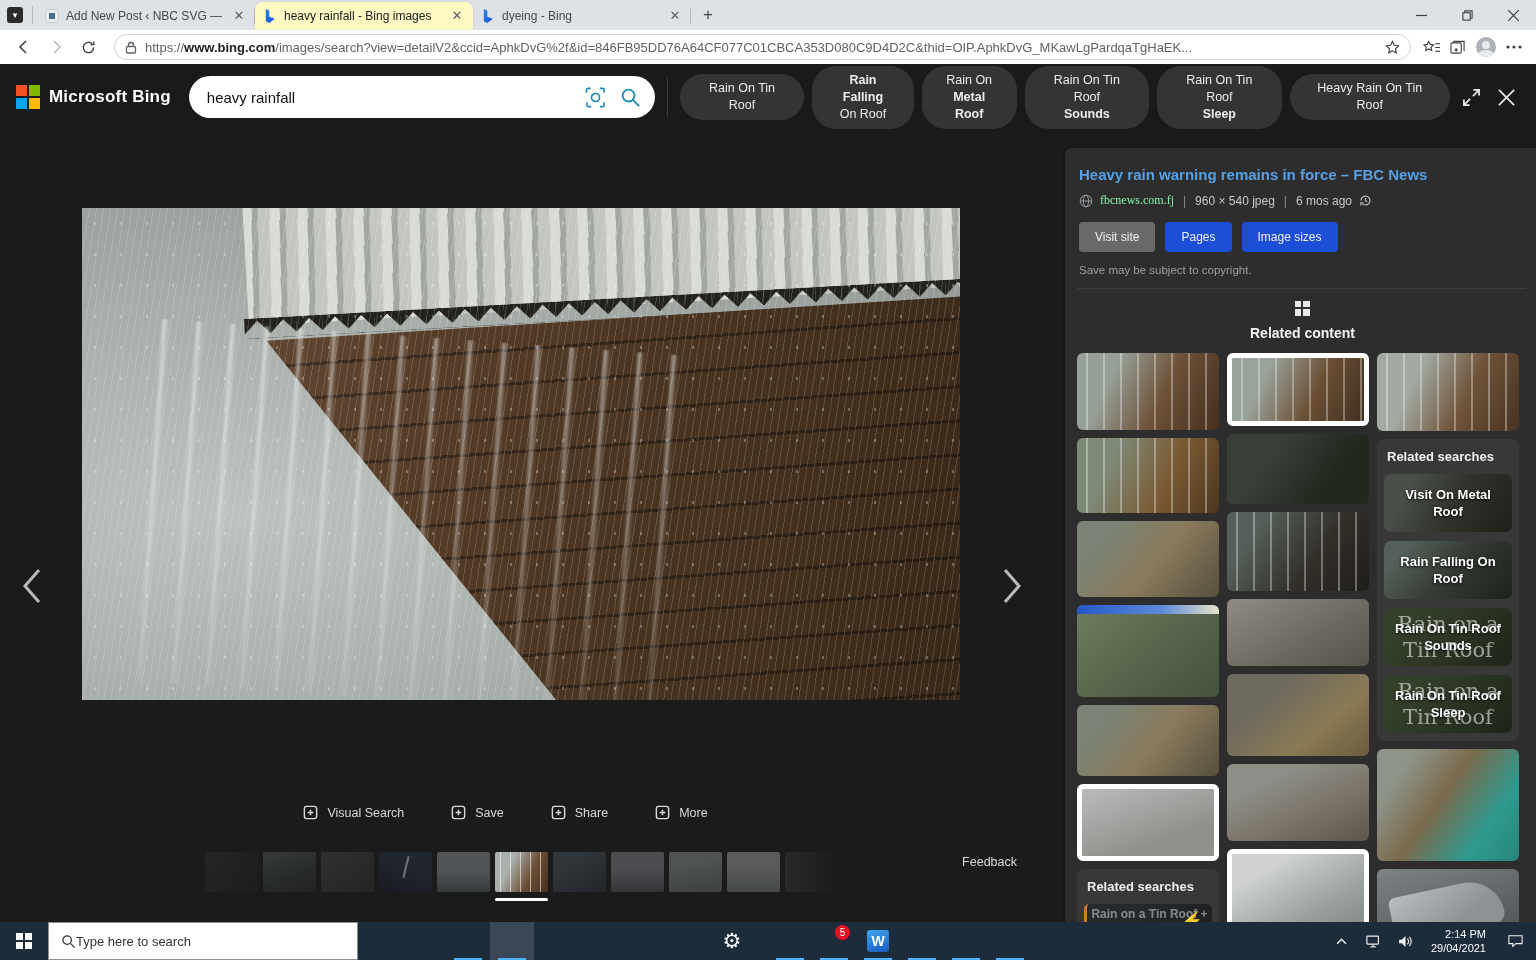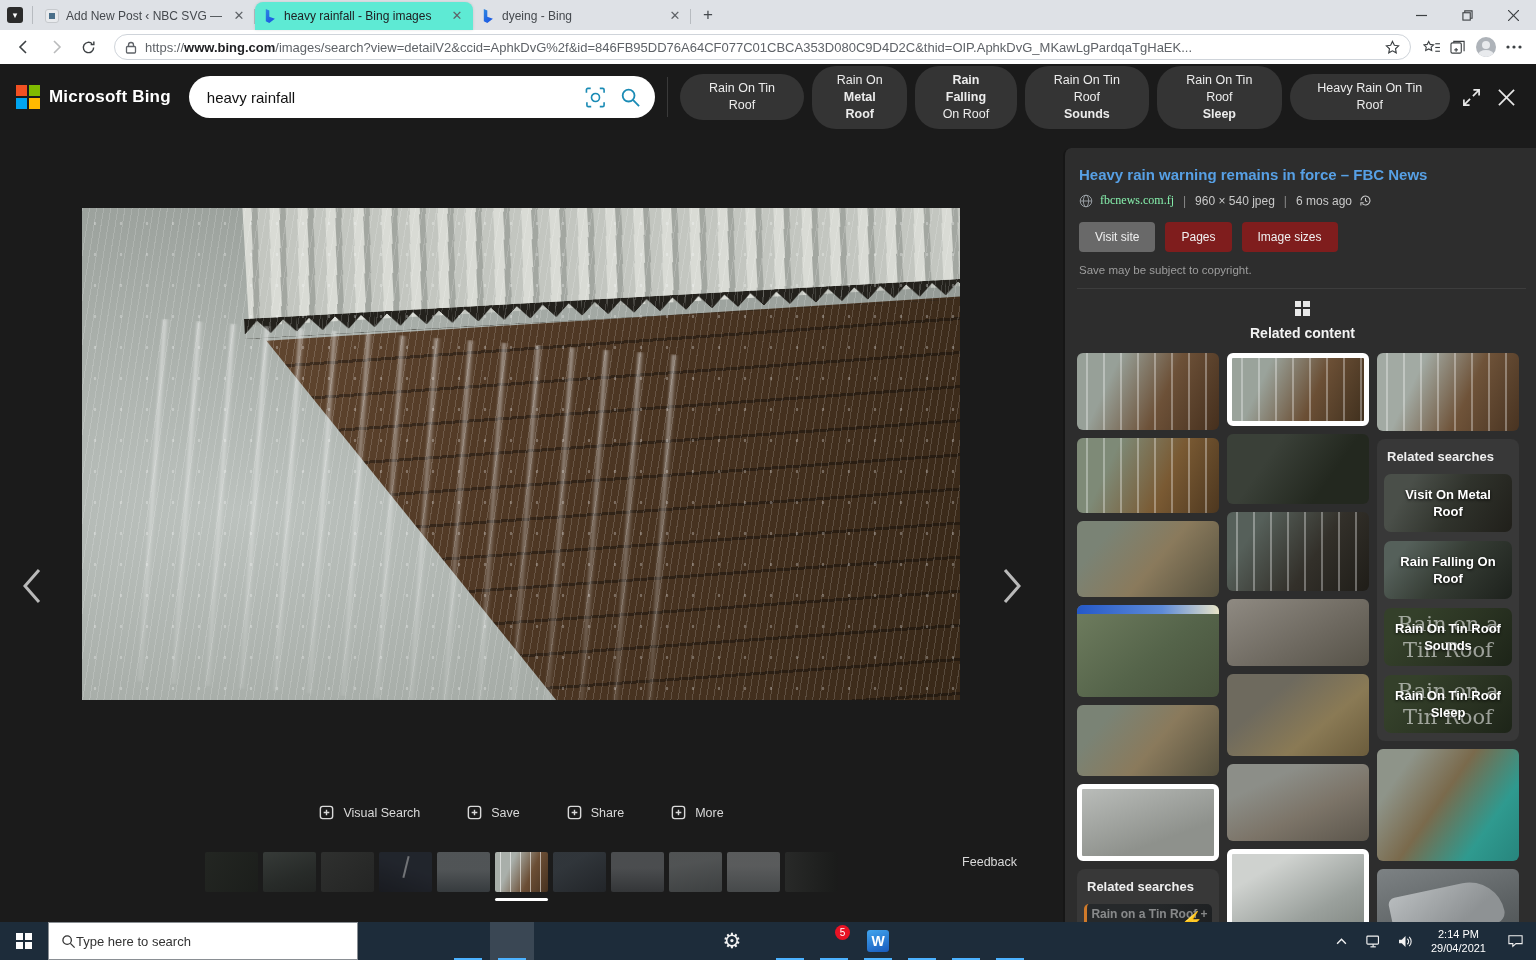--- a/index.html
+++ b/index.html
@@ -9,21 +9,21 @@
 
   
   .titlebar { height:30px; background:#dee1e6; display:flex; align-items:flex-end; }
   .ws-btn { width:30px; height:30px; display:flex; align-items:center; justify-content:center; }
   .ws-glyph { width:16px; height:16px; background:#2b2b2b; border-radius:3px; color:#fff;
     font-size:9px; display:flex; align-items:center; justify-content:center; }
   .ws-sep { width:1px; height:18px; background:#b7bbc0; margin:0 4px 6px 2px; align-self:flex-end; }
   .tabs { display:flex; align-items:flex-end; height:30px; flex:0 0 auto; }
   .tab { width:218px; height:28px; display:flex; align-items:center; gap:7px; padding:0 8px;
     font-size:12px; color:#45494e; border-radius:8px 8px 0 0; position:relative; }
-  .tab.active { background:#5eead4; color:#202124; box-shadow:0 0 3px rgba(0,0,0,.12); }
+  .tab.active { background:#fef9c3; color:#202124; box-shadow:0 0 3px rgba(0,0,0,.12); }
   .tab:not(.active)::after{ content:""; position:absolute; right:0; top:7px; height:15px; width:1px; background:#b7bbc0; }
   .tab-title { flex:1; white-space:nowrap; overflow:hidden; }
   .fav { width:14px; height:14px; border-radius:3px; flex:0 0 auto; }
   .fav.bing { background:linear-gradient(135deg,#2f8ee0,#174ae4); clip-path:polygon(20% 0,45% 10%,45% 55%,85% 70%,45% 100%,20% 88%); }
   .fav.wp { background:#e8eaed; border:1px solid #c6c9cd; position:relative; }
   .fav.wp::after{ content:""; position:absolute; inset:3px; background:#4a6f8a; }
   .tab-close { width:16px; height:16px; color:#5f6368; font-size:13px; line-height:15px; text-align:center; border-radius:3px; }
   .newtab { width:26px; height:26px; margin:0 0 2px 4px; font-size:17px; color:#45494e;
     display:flex; align-items:center; justify-content:center; border-radius:4px; }
   .win-controls { margin-left:auto; display:flex; height:30px; align-self:flex-start; }
@@ -84,21 +84,21 @@
   .hero .drops { position:absolute; inset:0;
     background-image:radial-gradient(rgba(255,255,255,.55) 1px,transparent 1.6px);
     background-size:26px 31px; opacity:.5; }
   .hero .rainlines { position:absolute; inset:0;
     background:repeating-linear-gradient(99deg,rgba(255,255,255,.28) 0 1px,transparent 1px 7px); opacity:.55; }
 
   .nav-chevron { position:absolute; top:432px; width:44px; height:48px; color:#b9b9b9;
     display:flex; align-items:center; justify-content:center; }
   .nav-chevron.left { left:10px; } .nav-chevron.right { left:990px; }
 
-  .action-bar { position:absolute; left:82px; top:674px; width:878px; display:flex; justify-content:center; gap:46px;
+  .action-bar { position:absolute; left:66px; top:674px; width:878px; display:flex; justify-content:center; gap:46px;
     color:#d9d9d9; font-size:12.5px; }
   .action { display:flex; align-items:center; gap:8px; }
 
   .filmstrip-row { position:absolute; left:82px; top:722px; width:878px; display:flex; justify-content:center; gap:5px; }
   .fthumb { width:53px; height:40px; border-radius:2px; opacity:.42; position:relative; background:#555; }
   .fthumb.selected { opacity:1; }
   .fthumb.selected::after { content:""; position:absolute; left:0; right:0; bottom:-9px; height:3px; background:#fff; border-radius:2px; }
   .feedback { position:absolute; right:46px; top:725px; color:#d9d9d9; font-size:12.5px; }
 
   
@@ -118,21 +118,21 @@
 
   
   .panel { flex:1; margin-top:18px; background:#2d2d2d; border-radius:8px 0 0 0; overflow:hidden;
     border-left:2px solid #161616; padding:14px 10px 0 12px; color:#e6e6e6; }
   .p-title { color:#57a0e5; font-size:15px; font-weight:bold; margin:4px 0 10px 2px; }
   .src-row { display:flex; align-items:center; gap:7px; font-size:12px; color:#c9c9c9; margin-left:2px; }
   .src-domain { color:#86efac;font-family:Liberation Serif, serif; }
   .src-div { color:#8a8a8a; margin:0 2px; }
   .p-buttons { display:flex; gap:10px; margin:14px 0 12px 2px; }
   .pbtn { border:none; border-radius:4px; padding:8px 16px; font-size:12px; color:#f0f0f0;
-    background:#7f1d1d; font-family:"Liberation Sans",sans-serif; }
+    background:#1d4ed8; font-family:"Liberation Sans",sans-serif; }
   .pbtn.primary { background:#696969; }
   .copyright { font-size:11.5px; color:#9d9d9d; margin-left:2px; }
   .p-divider { height:1px; background:#3d3d3d; margin:12px 0 12px 0; }
   .rc-head { display:flex; align-items:center; gap:9px; font-size:14px; font-weight:bold; color:#f2f2f2; margin:2px 0 12px 2px;flex-direction:column; }
   .rc-grid-icon { width:15px; height:15px; display:grid; grid-template-columns:6px 7px; grid-template-rows:6px 7px; gap:2px; }
   .rc-grid-icon i { background:#e8e8e8; }
 
   .masonry { display:flex; gap:8px; }
   .mcol { width:142px; display:flex; flex-direction:column; gap:8px; }
   .thumb { width:142px; border-radius:6px; background:#555; position:relative; overflow:hidden; }
@@ -190,21 +190,21 @@
   .tb-icon.gap { margin-left:14px; }
   .badge { position:absolute; top:3px; right:6px; min-width:15px; height:15px; border-radius:8px; background:#e81224;
     color:#fff; font-size:10px; display:flex; align-items:center; justify-content:center; padding:0 3px; z-index:3; }
   .glyph { width:22px; height:22px; position:relative; }
   .ico-gear .glyph { color:#f2f2f2; font-size:21px; line-height:22px; text-align:center; }
   .ico-word .glyph { background:linear-gradient(160deg,#41a5ee,#185abd); border-radius:3px; color:#fff;
     font-weight:bold; font-size:14px; display:flex; align-items:center; justify-content:center; }
 
   .tray { margin-left:auto; display:flex; align-items:center; gap:6px; color:#fff; padding-right:4px; }
   .tray-ic { width:26px; height:38px; display:flex; align-items:center; justify-content:center; color:#f2f2f2; }
-  .clock { text-align:center; font-size:11px; line-height:14px; padding:0 6px; }
+  .clock { text-align:right; font-size:11px; line-height:14px; padding:0 6px; }
   .notif { width:34px; height:38px; display:flex; align-items:center; justify-content:center; color:#f2f2f2; }
 </style>
 </head>
 <body>
 
 <div class="titlebar">
   <div class="ws-btn">
     <div class="ws-glyph">▾</div>
   </div>
   <div class="ws-sep"></div>
@@ -320,27 +320,27 @@
       </svg>
   </div>
   <div class="hdr-sep"></div>
   <div class="pills">
   <div class="pill">
     <span>Rain On Tin Roof</span>
 
   </div>
 
   <div class="pill">
+    <span class="b">Rain Falling</span>
+    <span>On Roof</span>
+  </div>
+
+  <div class="pill">
     <span>Rain On</span>
     <span class="b">Metal Roof</span>
-  </div>
-
-  <div class="pill">
-    <span class="b">Rain Falling</span>
-    <span>On Roof</span>
   </div>
 
   <div class="pill">
     <span>Rain On Tin Roof</span>
     <span class="b">Sounds</span>
   </div>
 
   <div class="pill">
     <span>Rain On Tin Roof</span>
     <span class="b">Sleep</span>

